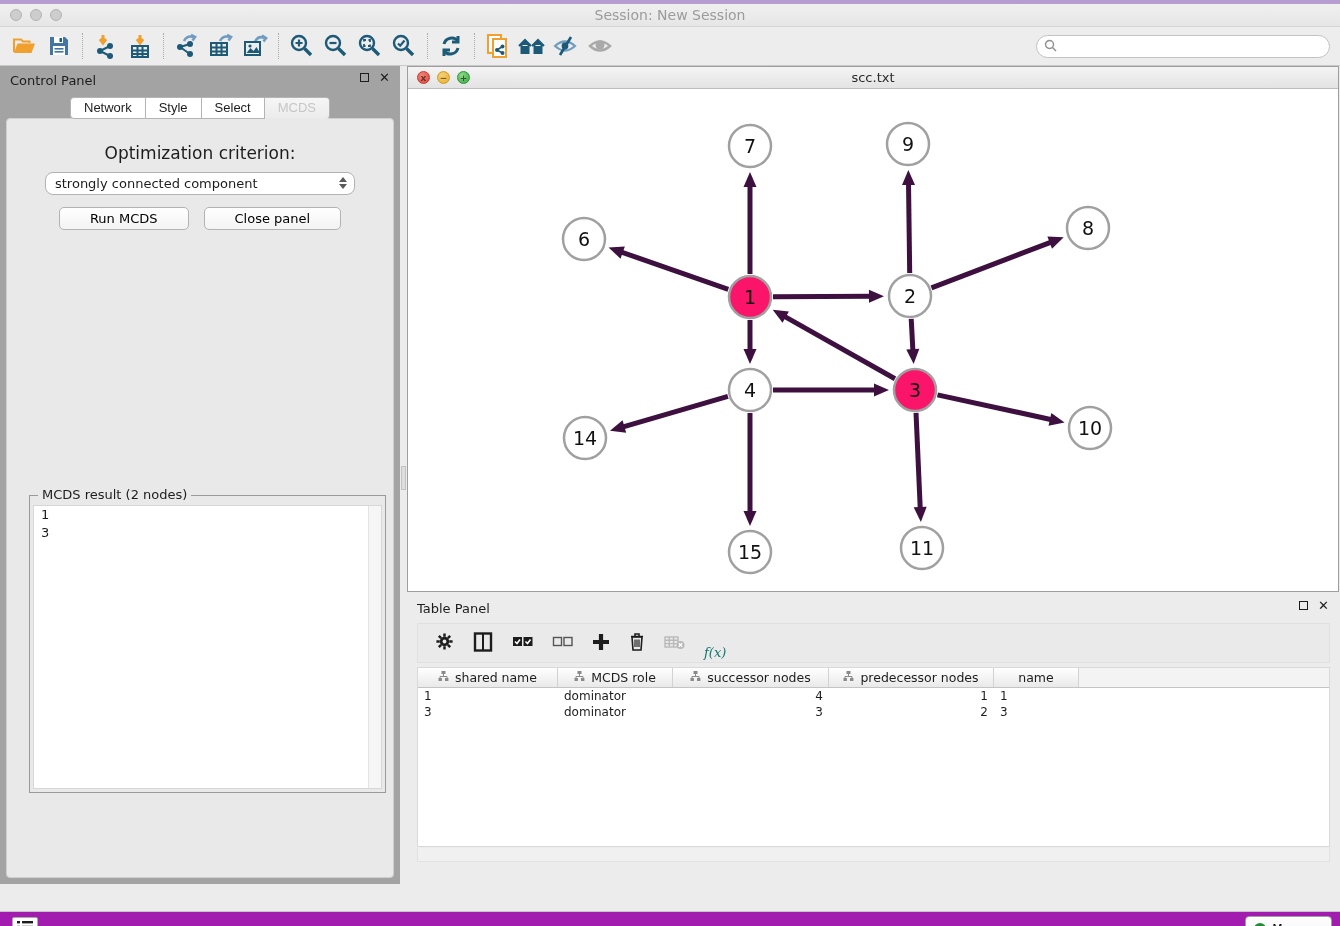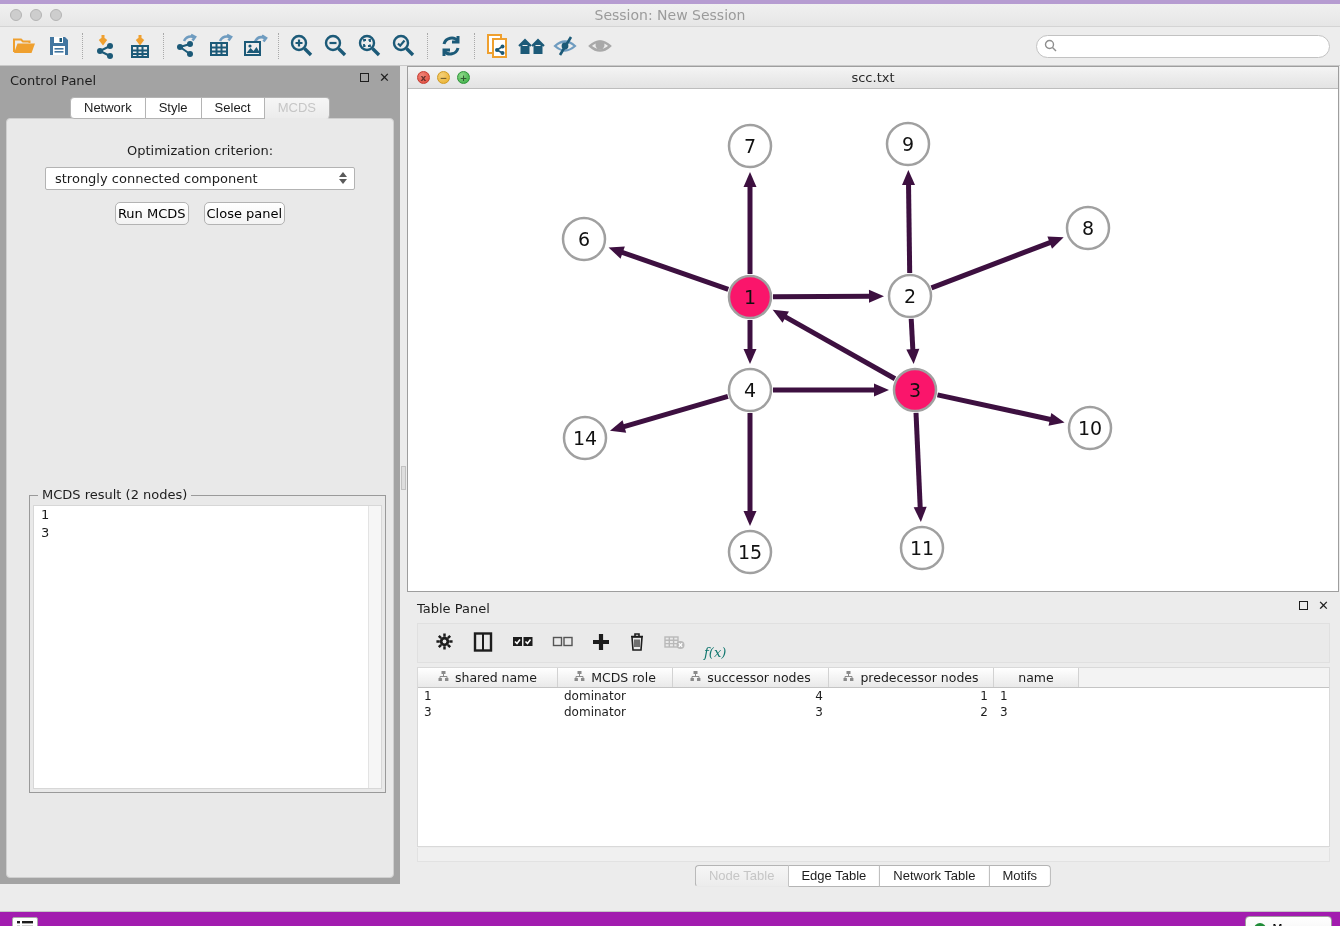--- a/index.html
+++ b/index.html
@@ -28,28 +28,28 @@
   .cp-head .cp-title { position:absolute; left:10px; top:7px; font-size:13px; color:#1d1d1d; }
   .panel-icons { position:absolute; right:10px; top:7px; display:flex; gap:10px; align-items:center; }
   .float-icon { width:9px; height:9px; border:1.5px solid #1d1d1d; display:inline-block; }
   .close-icon { font-size:13px; font-weight:bold; color:#1d1d1d; line-height:9px; }
   .cp-tabs { position:absolute; left:50%; transform:translateX(-50%); top:31px; display:flex; z-index:2; }
   .tab { height:22px; line-height:20px; padding:0 13px; background:#fff; border:1px solid #b4b4b4; border-left:none; font-size:13px; color:#1d1d1d; cursor:pointer; white-space:nowrap; }
   .tab:first-child { border-left:1px solid #b4b4b4; border-radius:4px 0 0 4px; }
   .tab:last-child { border-radius:0 4px 4px 0; }
   .tab.selected { background:linear-gradient(#f6f6f6,#ececec); color:#c6c6c6; border-bottom-color:#e9e9e9; }
   .cp-body { position:absolute; left:6px; right:6px; top:52px; bottom:6px; background:#e9e9e9; border:1px solid #cfcfcf; border-radius:4px; }
-  .opt-label { text-align:center; margin-top:24px; font-size:13px; }
-  .select-box { position:relative; width:310px; height:23px; margin:9px auto 0 auto; background:#fff; border:1px solid #b3b3b3; border-radius:2px; display:flex; align-items:center; padding-left:9px; font-size:13px; cursor:pointer; }
+  .opt-label { text-align:center; margin-top:24px; font-size:17px; }
+  .select-box { position:relative; width:310px; height:23px; margin:9px auto 0 auto; background:#fff; border:1px solid #b3b3b3; border-radius:8px; display:flex; align-items:center; padding-left:9px; font-size:13px; cursor:pointer; }
   .stepper { position:absolute; right:7px; top:4px; display:flex; flex-direction:column; gap:2px; }
   .stepper i { width:0; height:0; border-left:4px solid transparent; border-right:4px solid transparent; }
   .stepper i.up { border-bottom:5px solid #5a5a5a; }
   .stepper i.dn { border-top:5px solid #5a5a5a; }
   .cp-buttons { display:flex; justify-content:center; gap:15px; margin-top:12px; }
-  .push-btn { height:23px; padding:0 2px; background:linear-gradient(#ffffff,#f3f3f3); border:1px solid #b3b3b3; border-radius:5px; font-size:13px; font-family:inherit; cursor:pointer; }
+  .push-btn { height:23px; padding:0 30px; background:linear-gradient(#ffffff,#f3f3f3); border:1px solid #b3b3b3; border-radius:5px; font-size:13px; font-family:inherit; cursor:pointer; }
   .result-group { position:absolute; left:22px; right:7px; top:376px; height:298px; border:1px solid #9a9a9a; }
   .result-legend { position:absolute; left:8px; top:-9px; background:#e9e9e9; padding:0 4px; font-size:13px; }
   .result-area { position:absolute; inset:9px 3px 3px 3px; background:#fff; border:1px solid #d7d7d7; overflow:hidden; }
   .result-scroll { position:absolute; right:0; top:0; bottom:0; width:13px; background:#f6f6f6; border-left:1px solid #e3e3e3; }
   .result-line { padding:1px 0 1px 7px; font-size:13px; line-height:16px; }
 
   
   .net-window { position:absolute; left:407px; top:66px; width:932px; height:526px; background:#fff; border:1px solid #9e9e9e; }
   .net-titlebar { position:relative; height:22px; background:linear-gradient(#f4f4f4,#e3e3e3); border-bottom:1px solid #bdbdbd; }
   .net-title { text-align:center; line-height:21px; font-size:13px; color:#2b2b2b; }
@@ -520,26 +520,20 @@
           <div class="trow">
             <div class="td" style="width: 140px; text-align: left;">3</div>
             <div class="td" style="width: 115px; text-align: left;">dominator</div>
             <div class="td" style="width: 156px; text-align: right;">3</div>
             <div class="td" style="width: 165px; text-align: right;">2</div>
             <div class="td" style="width: 85px; text-align: left;">3</div>
           </div>
         </div>
     </div>
     <div class="tp-strip"></div>
-    <div class="tp-tabs" id="tp-tabs">
-        <button class="tab selected">Node Table</button>
-        <button class="tab">Edge Table</button>
-        <button class="tab">Network Table</button>
-        <button class="tab">Motifs</button>
-      </div>
   </div>
 
   <div class="statusbar">
     <button class="list-btn" title="Task history">
       <span><svg width="16" height="14" viewBox="0 0 16 14">
             <g fill="#1d1d1d">
               <rect x="0" y="1" width="3" height="2.4"></rect>
               <rect x="5" y="1" width="11" height="2.4"></rect>
               <rect x="0" y="5.8" width="3" height="2.4"></rect>
               <rect x="5" y="5.8" width="11" height="2.4"></rect>

